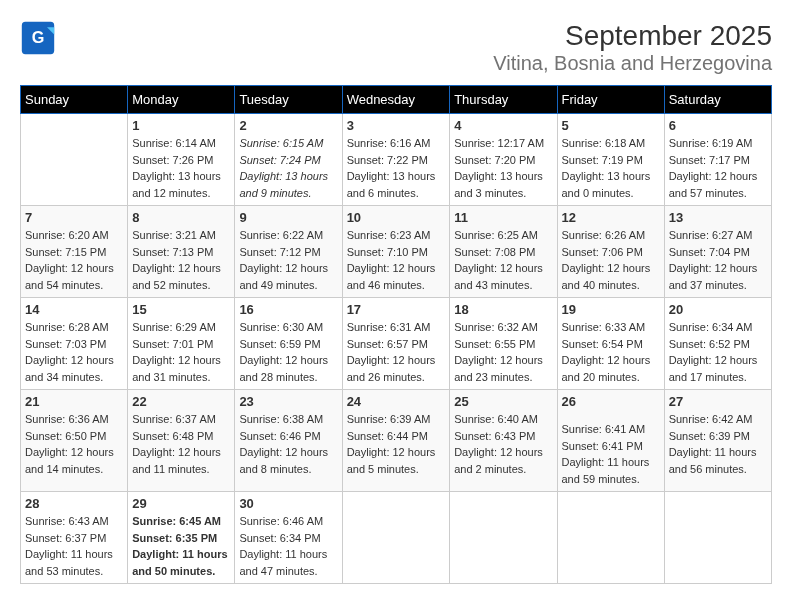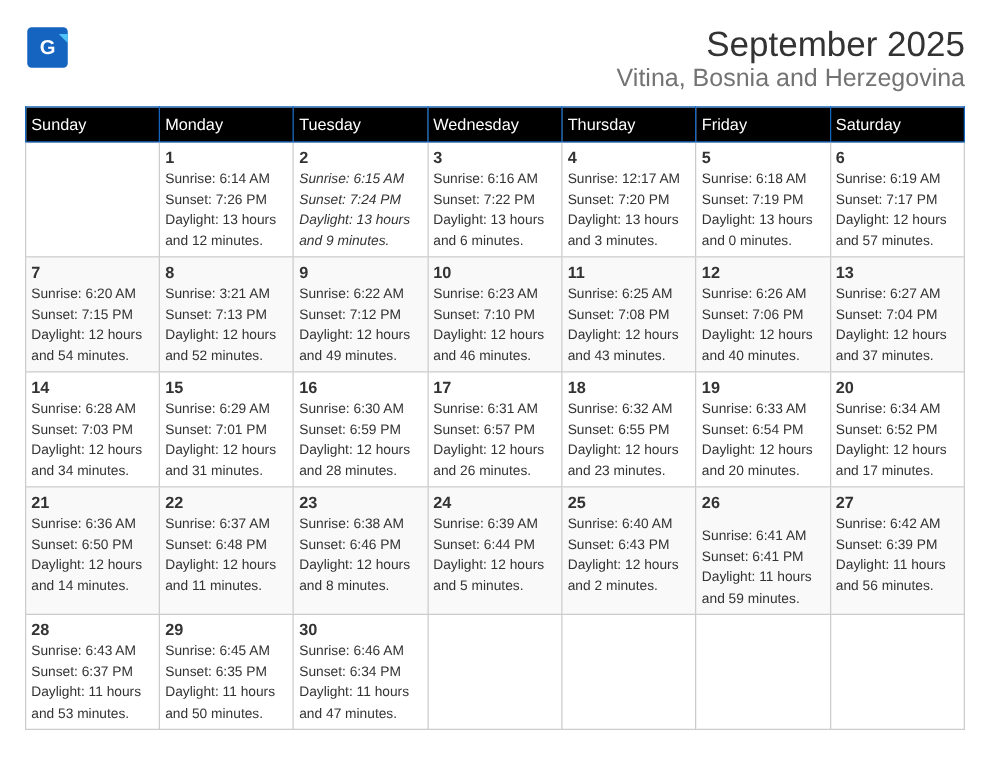--- a/index.html
+++ b/index.html
@@ -310,21 +310,21 @@
       <tr>
         <td>
           <span class="day-number">28</span>
           <div class="day-info" style="white-space: pre-line;">Sunrise: 6:43 AM
 Sunset: 6:37 PM
 Daylight: 11 hours
 and 53 minutes.</div>
         </td>
         <td>
           <span class="day-number">29</span>
-          <div class="day-info" style="white-space: pre-line;">Sunrise: 6:45 AM
+          <div class="day-info" style="white-space: pre-line; font-weight: bold;">Sunrise: 6:45 AM
 Sunset: 6:35 PM
 Daylight: 11 hours
 and 50 minutes.</div>
         </td>
         <td>
           <span class="day-number">30</span>
           <div class="day-info" style="white-space: pre-line;">Sunrise: 6:46 AM
 Sunset: 6:34 PM
 Daylight: 11 hours
 and 47 minutes.</div>

